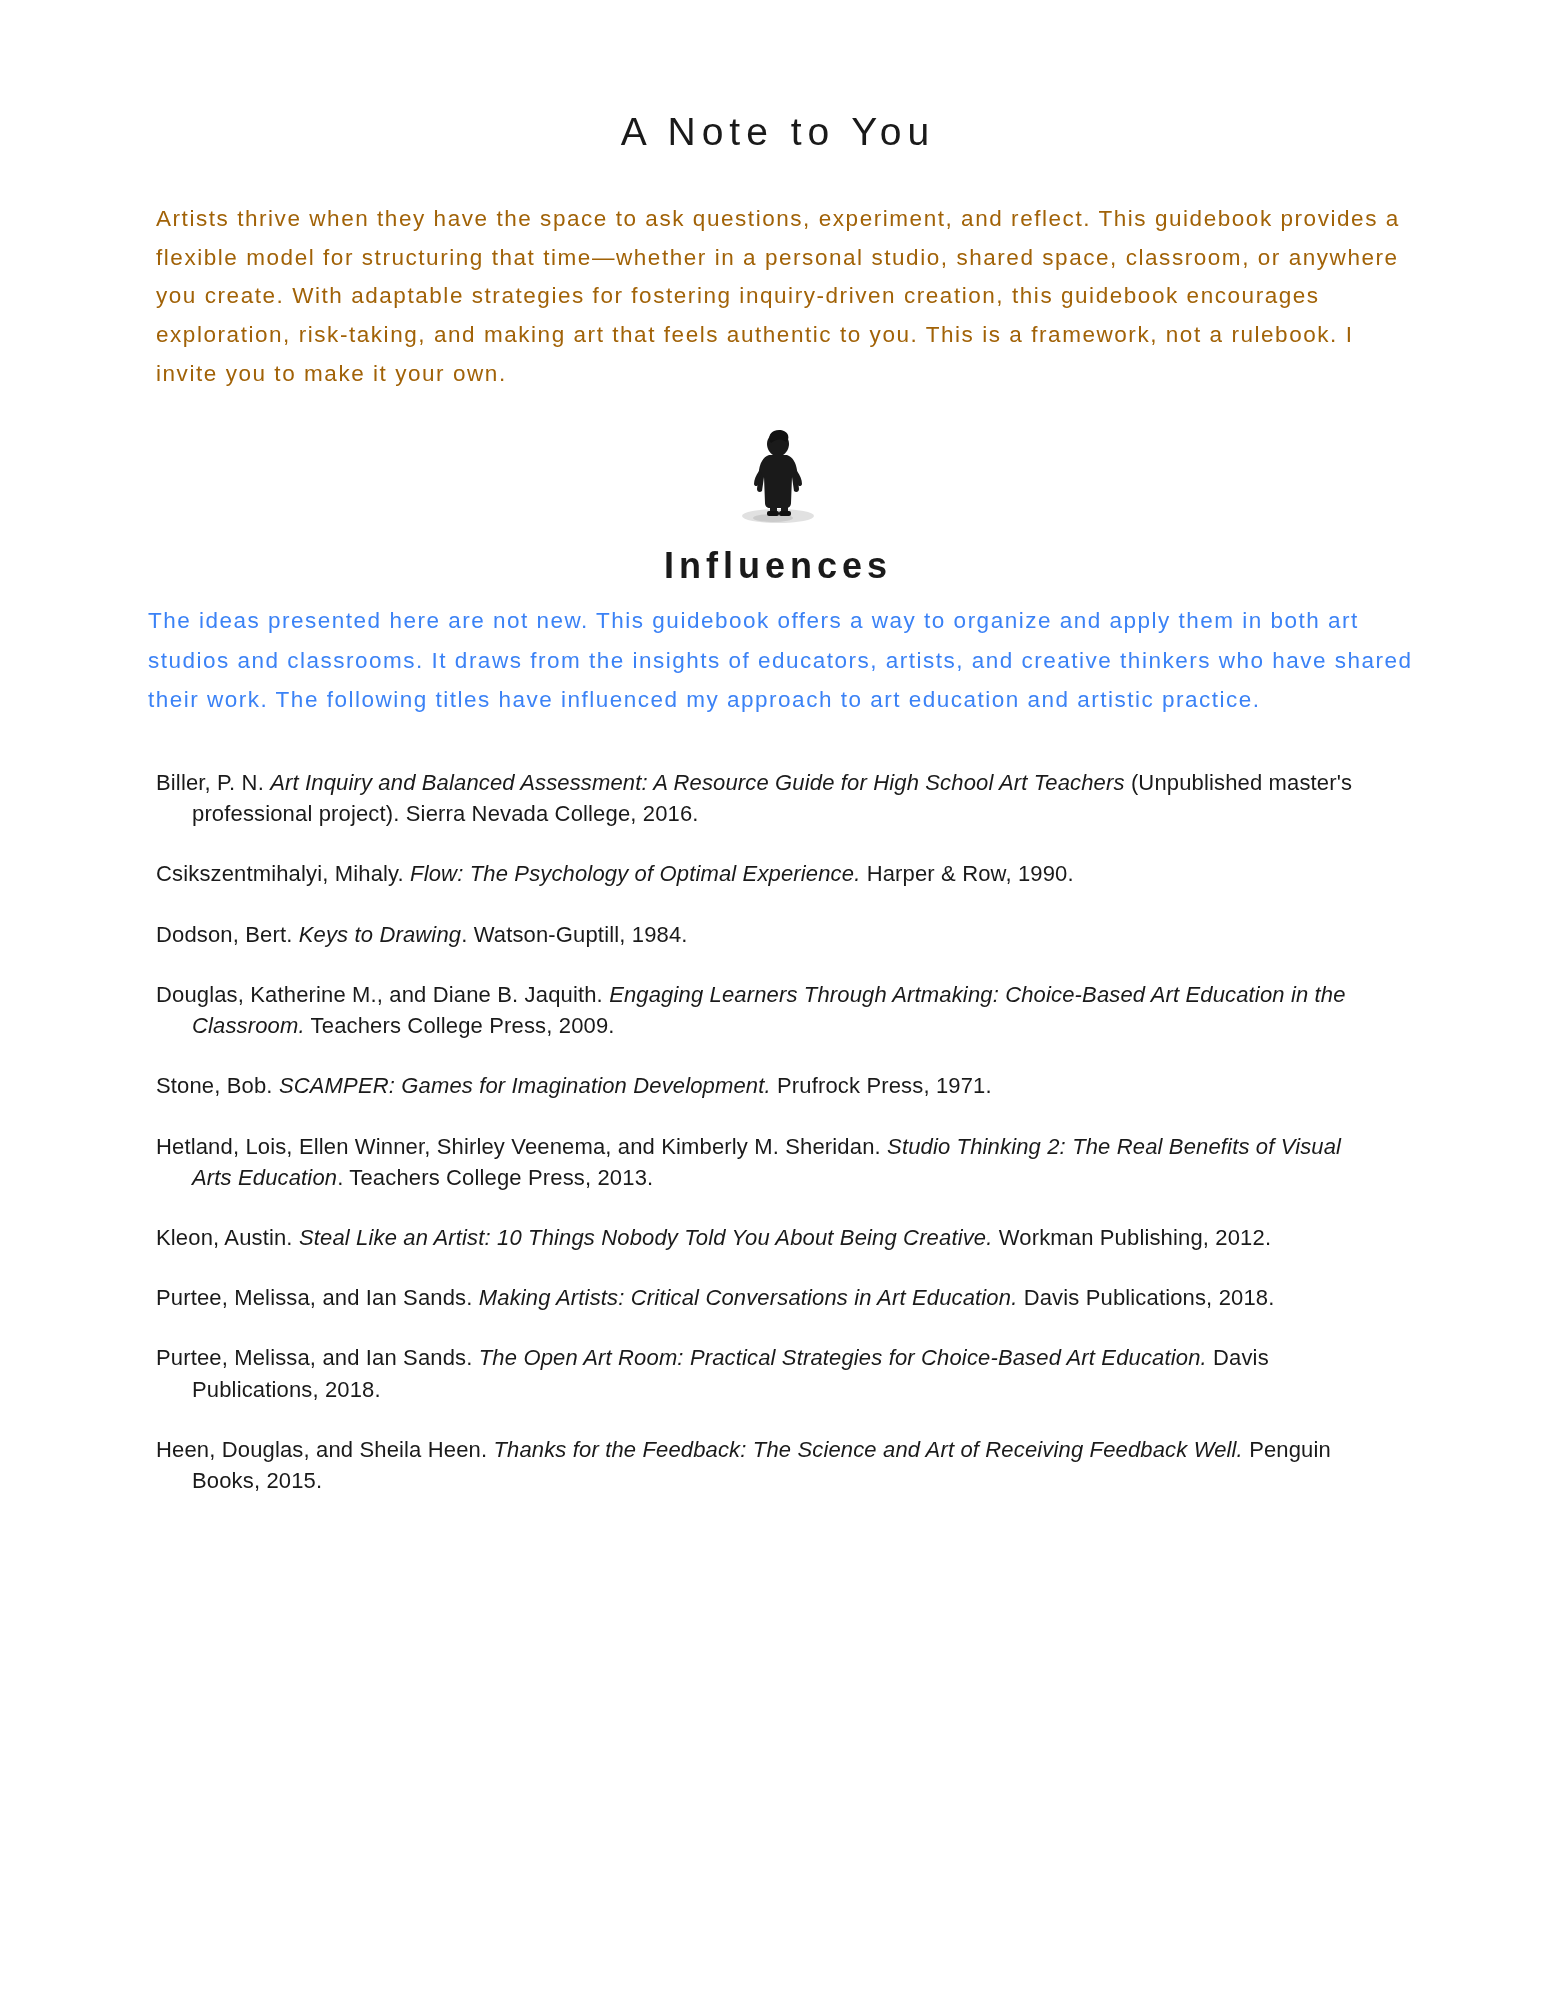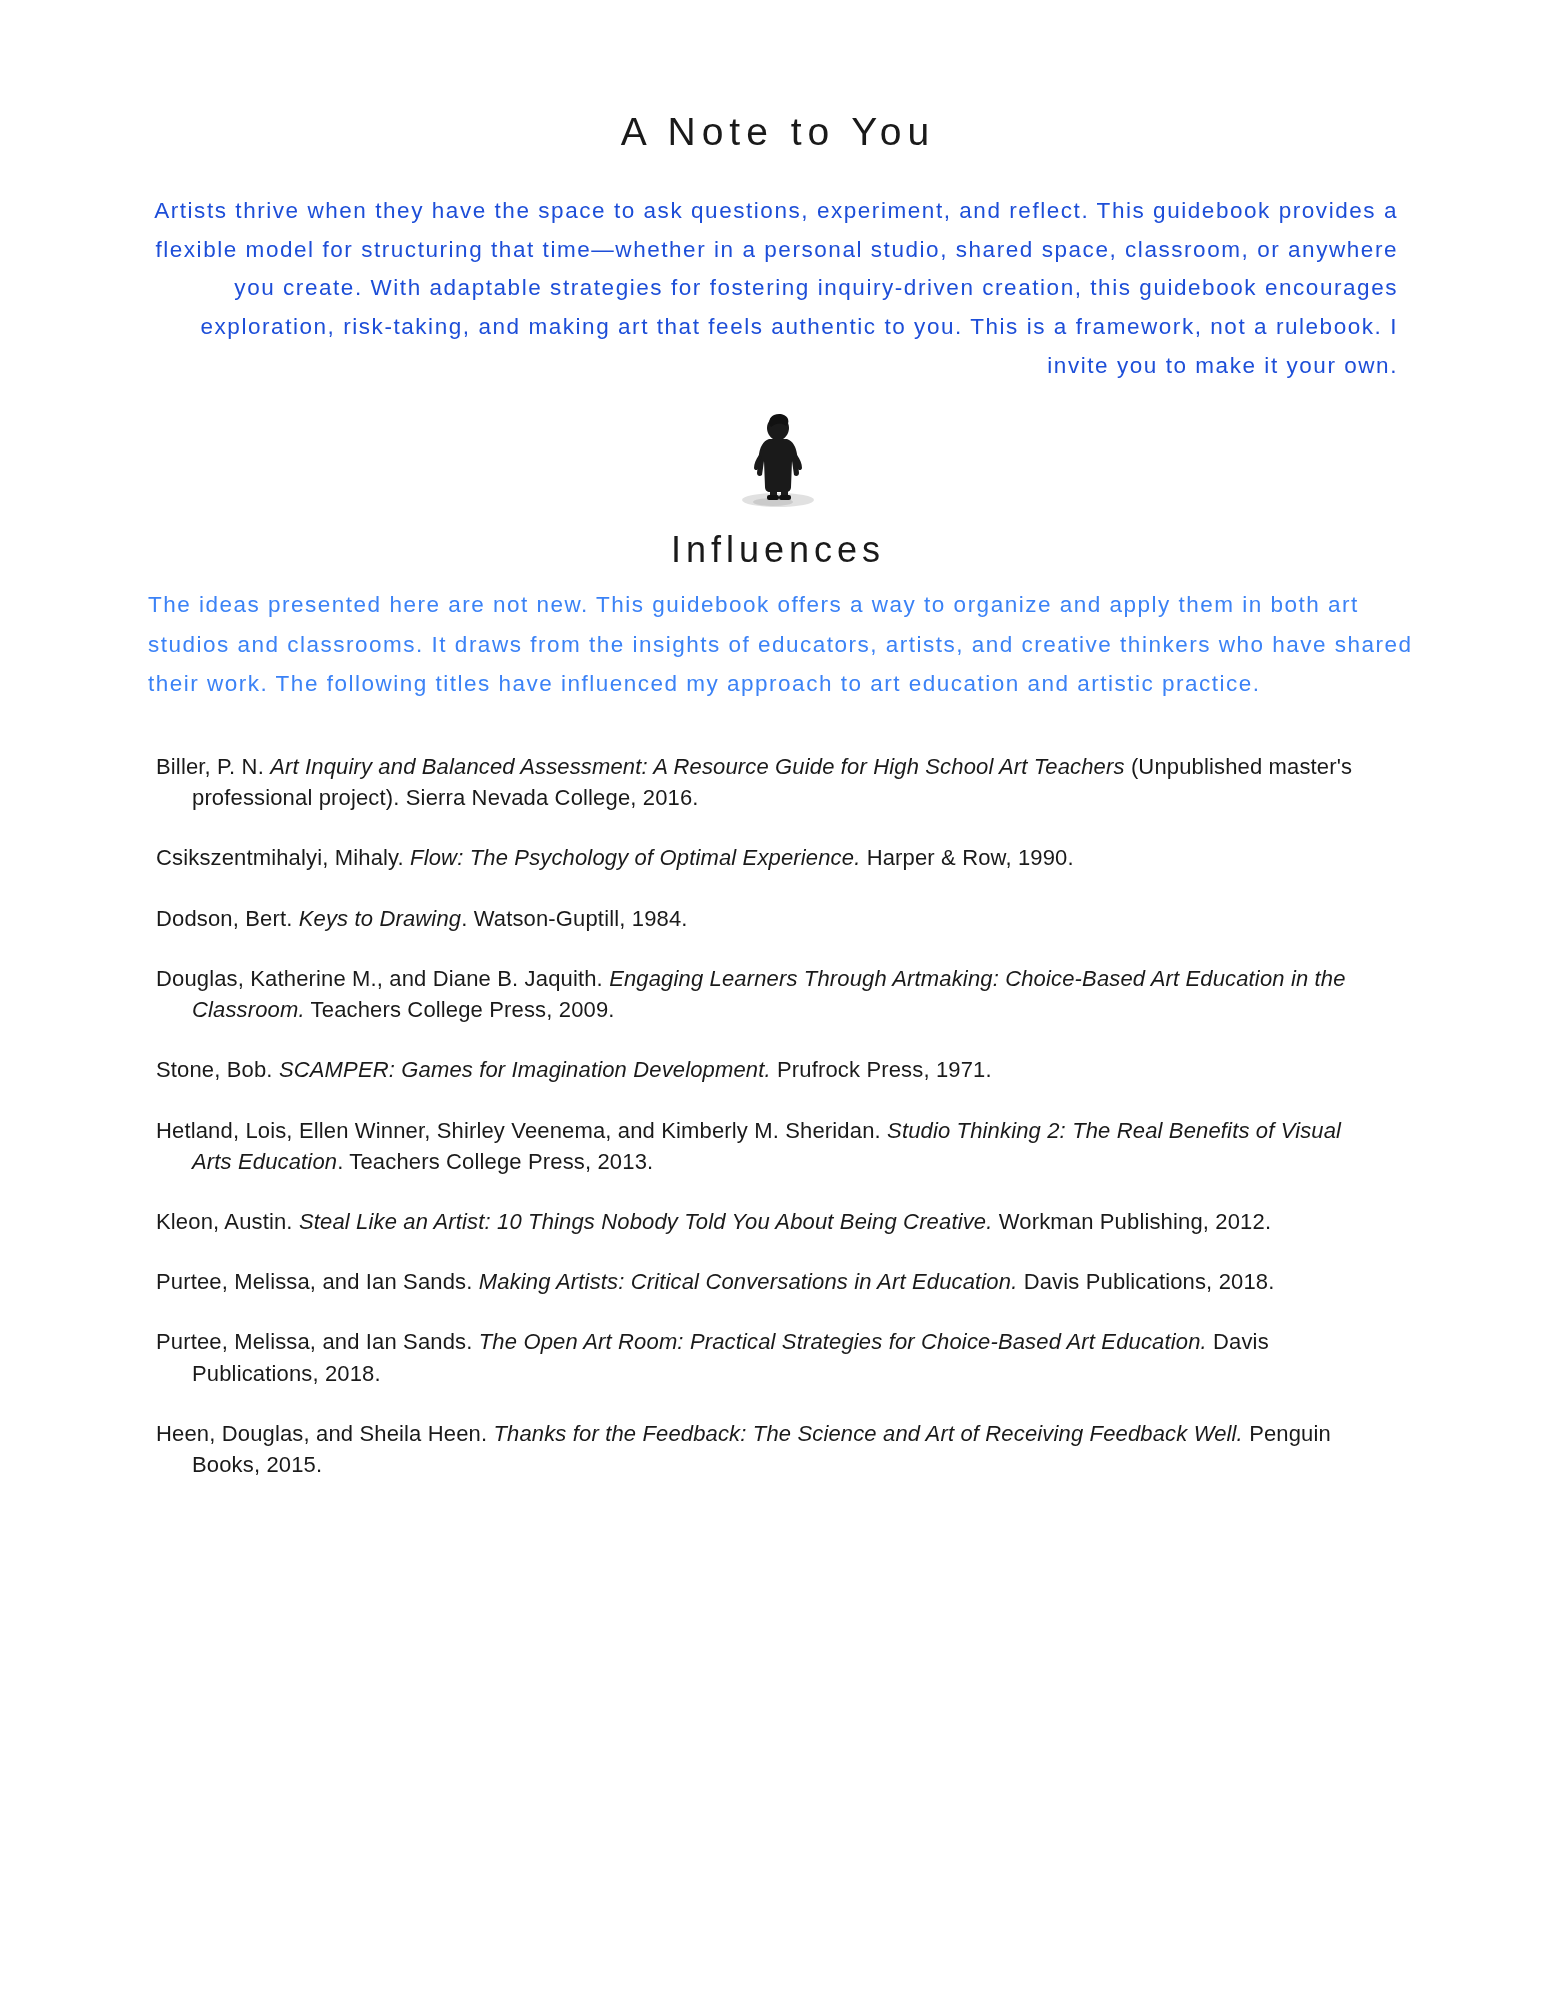--- a/index.html
+++ b/index.html
@@ -36,40 +36,40 @@
     text-align: center;
     margin: 0;
     padding-top: 110px;
     color: #1a1a1a;
   }
 
   p.intro {
     font-size: 22.5px;
     line-height: 1.72;
     letter-spacing: 1.55px;
-    margin: 0;
+    margin: 8px;
     padding-top: 38px;
-    color: #1d4ed8;
-    text-align: right;
+    color: #a16207;
+    text-align: left;
     width: 1250px;
   }
 
   .figure {
     text-align: center;
     margin: 0;
     padding-top: 22px;
     height: 108px;
   }
   .figure svg {
     display: inline-block;
   }
 
   h2.section-title {
     font-size: 36px;
-    font-weight: 400;
+    font-weight: 700;
     letter-spacing: 5px;
     text-align: center;
     margin: 0;
     padding-top: 14px;
     color: #1a1a1a;
   }
 
   p.influences-body {
     font-size: 22.5px;
     line-height: 1.74;

